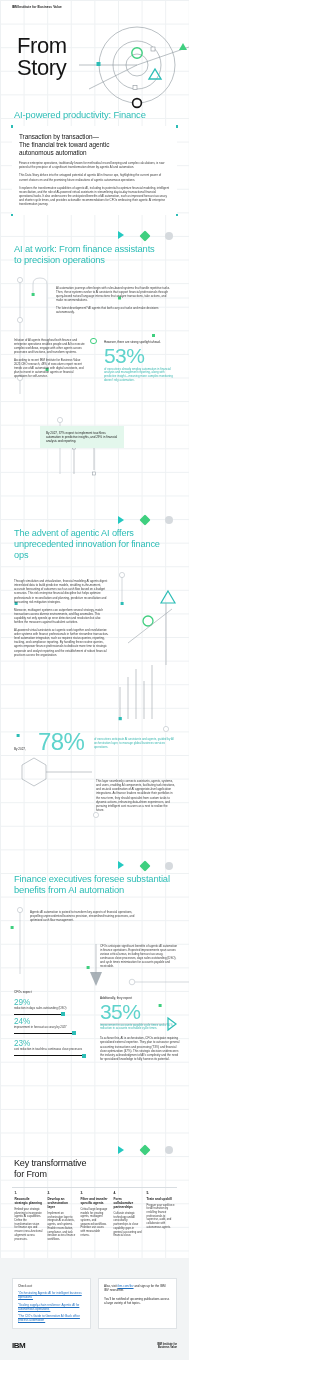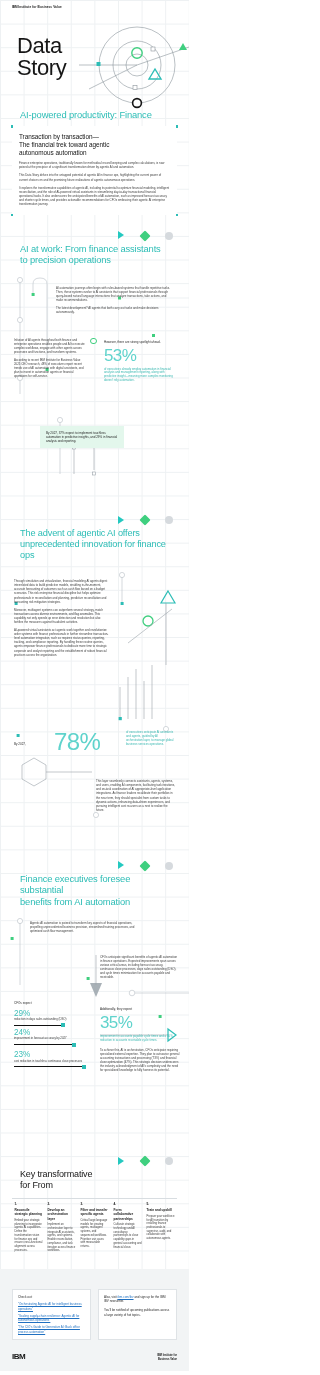--- a/index.html
+++ b/index.html
@@ -39,21 +39,21 @@
     position: absolute; left: 17px; top: 22px;
     font-size: 22px; line-height: 22px; color: #161616;
     font-weight: 300; letter-spacing: -0.4px;
   }
   .hero svg { position: absolute; right: 0px; top: 12px; }
 
   
   h2.shead {
     color: #2dbdb6; font-weight: 400; font-size: 9.4px;
     line-height: 11.2px; letter-spacing: -0.15px;
-    padding: 0 20px; margin: 0;
+    padding: 0 14px; margin: 0;
   }
   h2.shead.wide { font-size: 9.2px; }
 
   
   .deco { height: 14px; position: relative; }
   .deco .tri {
     position: absolute; width: 0; height: 0;
     border-left: 6px solid #24c9c0;
     border-top: 4.2px solid transparent;
     border-bottom: 4.2px solid transparent;
@@ -78,21 +78,21 @@
     font-weight: 400; letter-spacing: -0.05px;
   }
   p.body {
     font-size: 2.9px; line-height: 4.1px; color: #3d3d3d;
     margin-top: 4px; letter-spacing: 0px;
   }
 
   
   .stat-kicker { font-size: 3px; line-height: 4px; color: #2a2a2a; }
   .stat-num {
-    font-size: 17px; line-height: 21px; font-weight: 300;
+    font-size: 21px; line-height: 21px; font-weight: 300;
     color: #5fd3cc; letter-spacing: -0.6px; margin: 1px 0 2px;
   }
   .stat-num.big { font-size: 24px; line-height: 24px; }
   .stat-sub { font-size: 2.9px; line-height: 3.9px; color: #38b7b0; }
 
   
   .pct { font-size: 8.2px; line-height: 9px; color: #3fbfb8; font-weight: 400; }
   .pct-sub { font-size: 2.8px; line-height: 3.7px; color: #3a3a3a; margin-top: .5px; }
   .bar {
     height: 1px; background: #111; margin-top: 3px; position: relative;
@@ -155,21 +155,21 @@
 
   <div class="logobar sec">
     <div class="lg">
       <span class="ibm">IBM</span>
       <span>Institute for Business Value</span>
     </div>
   </div>
 
   <div class="hero sec">
     <div class="title">
-      <div>Data</div>
+      <div>From</div>
       <div>Story</div>
     </div>
     <svg width="110" height="84" viewBox="0 0 110 84">
       <circle cx="58" cy="40" r="38" fill="none" stroke="#8c959c" stroke-width=".6"></circle>
       <circle cx="58" cy="40" r="24" fill="none" stroke="#8c959c" stroke-width=".6"></circle>
       <circle cx="58" cy="40" r="11" fill="none" stroke="#8c959c" stroke-width=".6"></circle>
       <line x1="0" y1="40" x2="58" y2="40" stroke="#8c959c" stroke-width=".6"></line>
       <line x1="58" y1="40" x2="110" y2="22" stroke="#8c959c" stroke-width=".6"></line>
       <line x1="10" y1="64" x2="58" y2="40" stroke="#8c959c" stroke-width=".6"></line>
       <circle cx="58" cy="28" r="5.2" fill="none" stroke="#3fcf7f" stroke-width="1.4"></circle>
@@ -291,21 +291,21 @@
         <rect x="16.6" y="165" width="3" height="3" fill="#2dbdb6"></rect>
         <circle cx="96" cy="246" r="2.6" fill="#fff" stroke="#b9c0c6" stroke-width=".6"></circle>
       </svg>
 
       <div style="position:absolute; left:14px; top:10px; width:96px;">
         <p class="body" style="margin-top:0">Through simulation and virtualization, financial modeling AI agents digest interrelated data to build predictive models, enabling in-the-moment, accurate forecasting of outcomes such as cash flow based on a budget scenarios. This risk enterprise financial discipline but helps optimize professionals in reconciliation and planning, predictive reconciliation and forecasting risk mitigation strategies.</p>
         <p class="body">Moreover, multiagent systems can outperform several strategy, match transactions across diverse environments, and flag anomalies. This capability not only speeds up error detection and resolution but also fortifies the measures against fraudulent activities.</p>
         <p class="body">AI-powered virtual assistants act agentic work together and revolutionize order systems with finance professionals in further streamline transaction-level automation integration, such as requires status queries, reporting, tracking, and compliance reporting. By handling these routine queries, agents empower finance professionals to dedicate more time to strategic corporate and analyst reporting and the establishment of robust financial practices across the organization.</p>
       </div>
 
-      <div style="position:absolute; left:14px; top:160px; width:160px; display:flex; align-items:flex-start; gap:20px;">
+      <div style="position:absolute; left:14px; top:160px; width:160px; display:flex; align-items:center; gap:4px;">
         <div class="stat-kicker" style="padding-top:13px; width:20px;">By 2027,</div>
         <div class="stat-num big" style="width:52px;">78%</div>
         <div class="stat-sub" style="flex:1; padding-top:2px;">of executives anticipate AI assistants and agents, guided by AI orchestration layer, to manage global business services operations.</div>
       </div>
 
       <div style="position:absolute; left:96px; top:210px; width:80px;">
         <p class="body" style="margin-top:0">This layer seamlessly connects assistants, agents, systems, and users, enabling AI components, facilitating task iterations, and on-task coordination of AI appropriate-level application integrations. As finance leaders recalibrate their portfolios in the near term, they should specialist from custom tasks to dynamic actions, enhancing data-driven experiences, and pursuing intelligent cost re-users as a next to realize the future.</p>
       </div>
     </div>
   </div>

